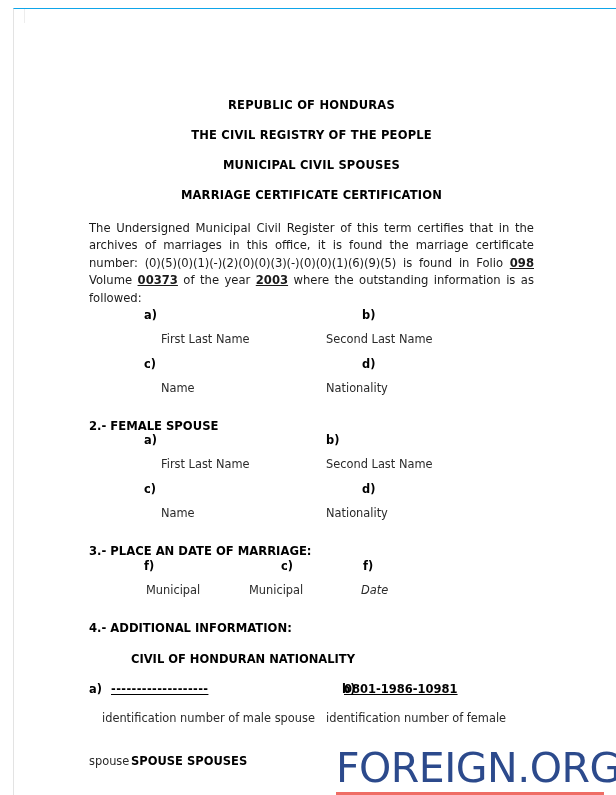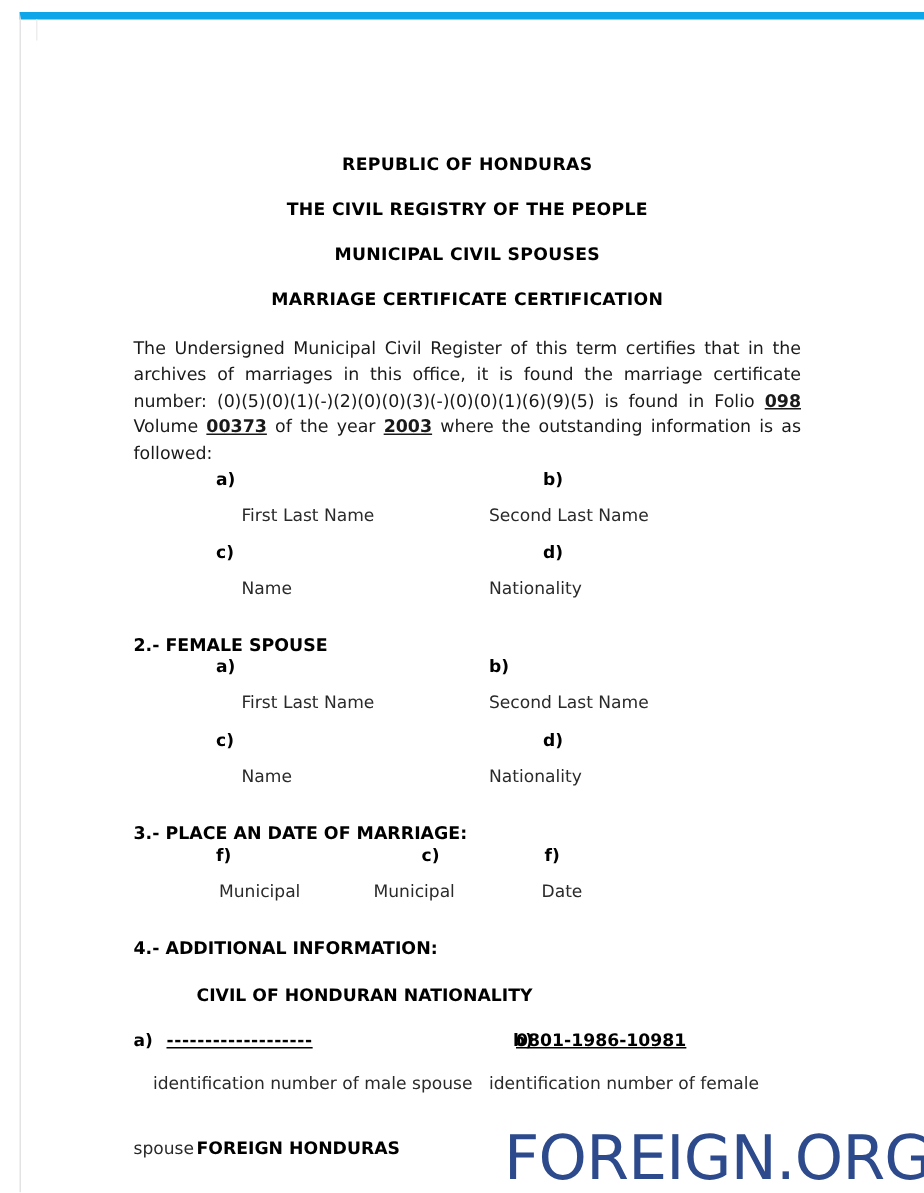--- a/index.html
+++ b/index.html
@@ -17,21 +17,21 @@
 
   
   #page-sheet {
     position: absolute;
     left: 13px;
     top: 8px;
     width: 603px;
     height: 787px;
     background: #ffffff;
     border-left: 1px solid #e3e3e3;
-    border-top: 5px solid #0ea5e9;
+    border-top: 1px solid #0ea5e9;
     box-sizing: border-box;
   }
   #page-edge-tick {
     position: absolute;
     left: 3px;
     top: 0px;
     width: 7px;
     height: 14px;
     border-right: 1px solid #ededed;
   }
@@ -102,21 +102,21 @@
   .col-a2 { left: 72px; }
   .col-b-male  { left: 273px; }
   .col-b2-male { left: 237px; }
   .col-b-female  { left: 237px; }
   .col-b2-female { left: 237px; }
   .col-f1  { left: 55px; }
   .col-f1b { left: 57px; }
   .col-c3  { left: 192px; }
   .col-c3b { left: 160px; }
   .col-f2  { left: 274px; }
-  .col-f2b { left: 272px; }
+  .col-f2b { left: 272px; font-style: italic; }
 
   
   .sub-heading {
     font-weight: bold;
     font-size: 11.5px;
     color: #000;
     margin: 16px 0 0 42px;
   }
   #id-row {
     position: relative;
@@ -271,20 +271,20 @@
       <span class="field-label label-b-id">b)</span>
       <span id="id-number-female">0801-1986-10981</span>
     </div>
 
     <div id="id-captions">
       <span id="id-caption-male">identification number of male spouse</span>
       <span id="id-caption-female">identification  number  of  female</span>
       <span id="id-caption-female-wrap">spouse</span>
     </div>
 
-    <div id="foreign-heading">FOREIGN HONDURAS</div>
+    <div id="foreign-heading">SPOUSE SPOUSES</div>
   </div>
 
   <div id="watermark">
     <div id="watermark-text">FOREIGN.ORG</div>
     <div id="watermark-bar"></div>
   </div>
 </div>
 
 </body></html>

